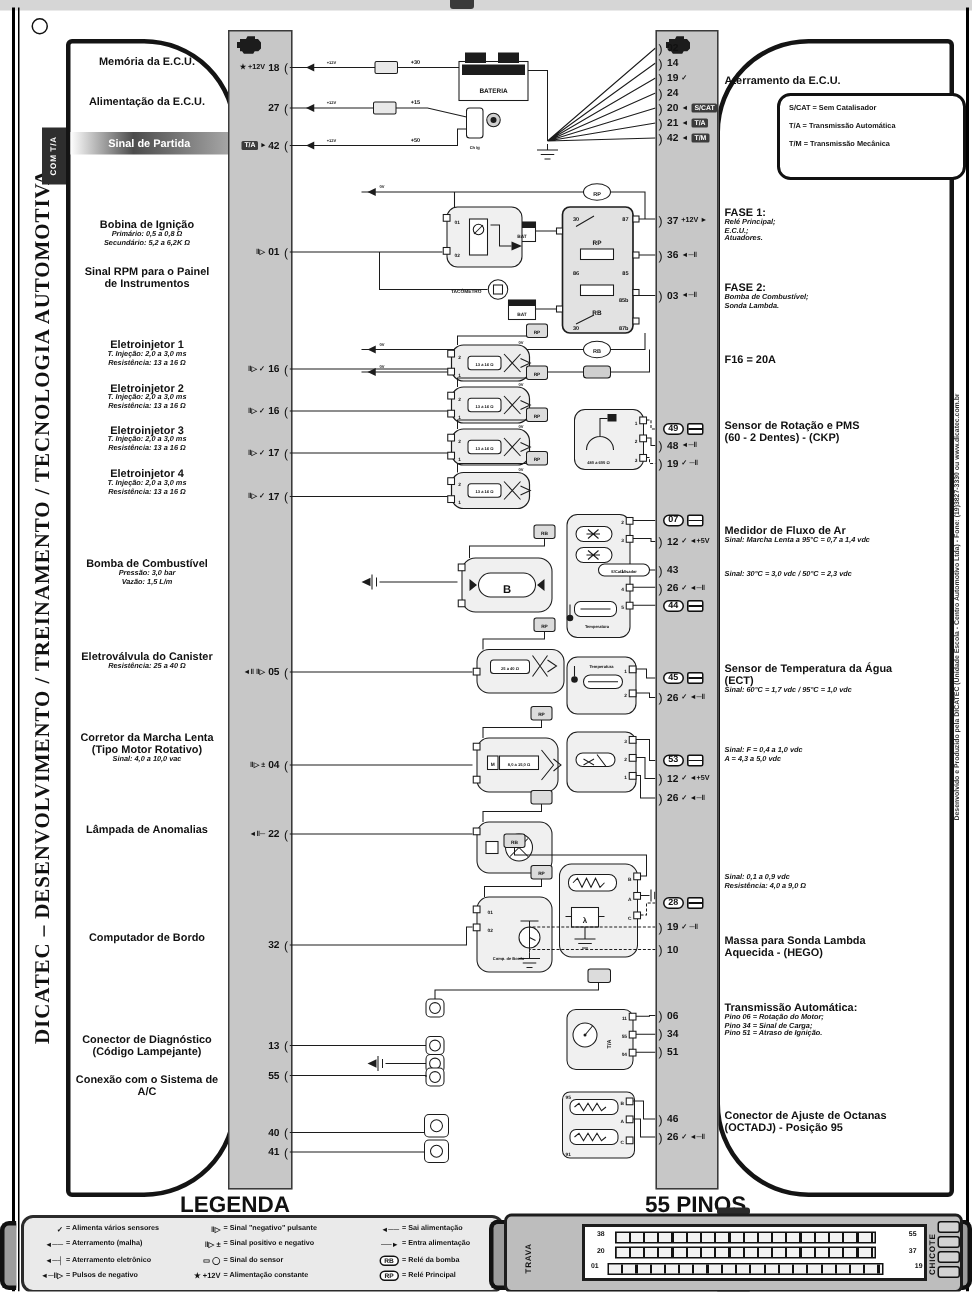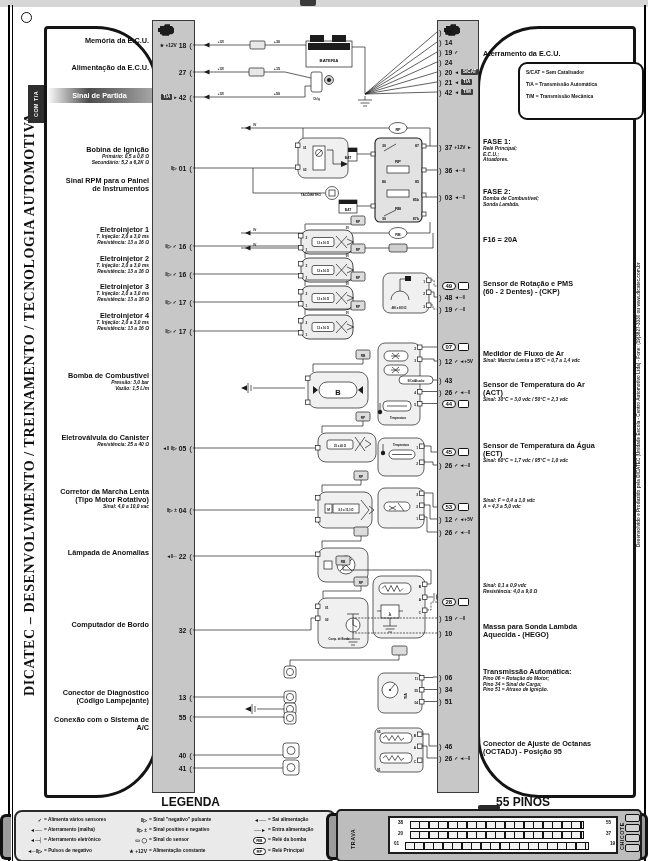--- a/index.html
+++ b/index.html
@@ -19,21 +19,21 @@
 .edge{left:632px;top:25px;width:12px;height:760px;writing-mode:vertical-rl;transform:rotate(180deg);
  font-size:4.6px;font-weight:bold;color:#333;display:flex;align-items:center;justify-content:center;white-space:nowrap}
 
 .lpanel{left:44px;top:26px;width:108px;height:766px;background:#fff;border:3px solid #141414;
  border-radius:4px 62px 62px 4px}
 .rpanel{left:477px;top:26px;width:153px;height:766px;background:#fff;border:3px solid #141414;
  border-radius:62px 4px 4px 62px}
 .lstrip{left:152px;top:20px;width:41px;height:771px;background:#c7c7c7;border:1.5px solid #3a3a3a}
 .rstrip{left:437px;top:20px;width:40px;height:771px;background:#c7c7c7;border:1.5px solid #3a3a3a}
 
-.ll{left:47px;width:102px;text-align:right;font-size:7.3px;font-weight:bold;line-height:1.07;white-space:pre-line}
+.ll{left:47px;width:102px;text-align:center;font-size:7.3px;font-weight:bold;line-height:1.07;white-space:pre-line}
 .rl{left:483px;width:146px;font-size:7.3px;font-weight:bold;line-height:1.07;white-space:pre-line}
 .sub{font-size:4.9px;font-style:italic;font-weight:bold;line-height:1.18;white-space:pre-line}
 .band{left:47px;top:88px;width:105px;height:15px;background:linear-gradient(90deg,#fff,#4c4c4c 40%,#a5a5a5);
  color:#fff;display:flex;align-items:center;justify-content:center;font-size:7.3px;font-weight:bold}
 .comta{left:28px;top:85px;width:16px;height:38px;background:#2e2e2e;color:#fff;writing-mode:vertical-rl;
  transform:rotate(180deg);font-size:5.4px;font-weight:bold;display:flex;align-items:center;justify-content:center;letter-spacing:.5px}
 .abox{left:518px;top:62px;width:110px;height:48px;border:2px solid #111;border-radius:9px;
  font-size:4.9px;font-weight:bold;line-height:2.45;padding:3px 6px;white-space:pre-line;background:#fff}
 
 .pin{height:10px;display:flex;align-items:center;font-weight:bold}
@@ -42,21 +42,21 @@
 .pin.l::after{content:"(";font-weight:400;font-size:8px;margin-left:1px}
 .pin.r::before{content:")";font-weight:400;font-size:8px;margin-right:1px}
 .pin.nb::after,.pin.nb::before{content:""}
 .pn{font-size:6.8px}
 .pn.c{border:1px solid #111;border-radius:7px;padding:0 2.5px;background:#fff;font-size:6px}
 .ps{font-size:4.8px;white-space:nowrap}
 .badge{background:#3c3c3c;color:#fff;font-size:4.6px;padding:.5px 2px;border-radius:1px;line-height:1.2}
 .sic{width:9px;height:6px;border:1px solid #111;border-radius:1.5px;
  background:linear-gradient(#fff 42%,#111 42%,#111 58%,#fff 58%);flex:none}
 
-.btit{font-size:12px;font-weight:bold;text-align:right}
+.btit{font-size:15px;font-weight:bold;text-align:left}
 .lbox{left:14px;top:810px;width:314px;height:46px;background:#eaeaea;border:2.5px solid #2b2b2b;border-radius:8px;
  display:grid;grid-template-columns:105px 119px 82px;align-content:space-evenly;padding:1px 2px}
 .li{display:flex;align-items:center;font-size:4.8px;font-weight:bold;gap:2px;line-height:1}
 .sym{width:24px;text-align:right;flex:none;font-size:5px}
 .oval{border:1px solid #111;border-radius:6px;padding:0 2.5px;background:#fff;font-size:4.4px}
 .conn{left:336px;top:809px;width:302px;height:49px;background:#bdbdbd;border:2.5px solid #1d1d1d;border-radius:5px}
 .cinner{left:50px;top:5px;width:226px;height:34px;background:#fff;border:2px solid #1d1d1d;position:absolute}
 .prow{position:absolute;height:6px;border:1px solid #111;
  background:repeating-linear-gradient(90deg,#f2f2f2 0 8px,#111 8px 9.5px)}
 .rnum{position:absolute;font-size:4.6px;font-weight:bold}
@@ -309,22 +309,21 @@
 T/M = Transmissão Mecânica</div>
 <div class="abs rl" style="top:138px"><div>FASE 1:</div><div class="sub">Relé Principal;
 E.C.U.;
 Atuadores.</div></div>
 <div class="abs rl" style="top:188px"><div>FASE 2:</div><div class="sub">Bomba de Combustível;
 Sonda Lambda.</div></div>
 <div class="abs rl" style="top:236px"><div>F16 = 20A</div></div>
 <div class="abs rl" style="top:280px"><div>Sensor de Rotação e PMS
 (60 - 2 Dentes) - (CKP)</div></div>
 <div class="abs rl" style="top:350px"><div>Medidor de Fluxo de Ar</div><div class="sub">Sinal: Marcha Lenta a 95°C = 0,7 a 1,4 vdc</div></div>
-<div class="abs rl" style="top:381px"><div>Sensor de Temperatura do Ar
-(ACT)</div><div class="sub">Sinal: 30°C = 3,0 vdc / 50°C = 2,3 vdc</div></div>
+<div class="abs rl" style="top:381px"><div class="sub">Sinal: 30°C = 3,0 vdc / 50°C = 2,3 vdc</div></div>
 <div class="abs rl" style="top:442px"><div>Sensor de Temperatura da Água
 (ECT)</div><div class="sub">Sinal: 60°C = 1,7 vdc / 95°C = 1,0 vdc</div></div>
 <div class="abs rl" style="top:498px"><div class="sub">Sinal: F = 0,4 a 1,0 vdc
        A = 4,3 a 5,0 vdc</div></div>
 <div class="abs rl" style="top:583px"><div class="sub">Sinal: 0,1 a 0,9 vdc
 Resistência: 4,0 a 9,0 Ω</div></div>
 <div class="abs rl" style="top:623px"><div>Massa para Sonda Lambda
 Aquecida - (HEGO)</div></div>
 <div class="abs rl" style="top:668px"><div>Transmissão Automática:</div><div class="sub">Pino 06 = Rotação do Motor;
 Pino 34 = Sinal de Carga;

